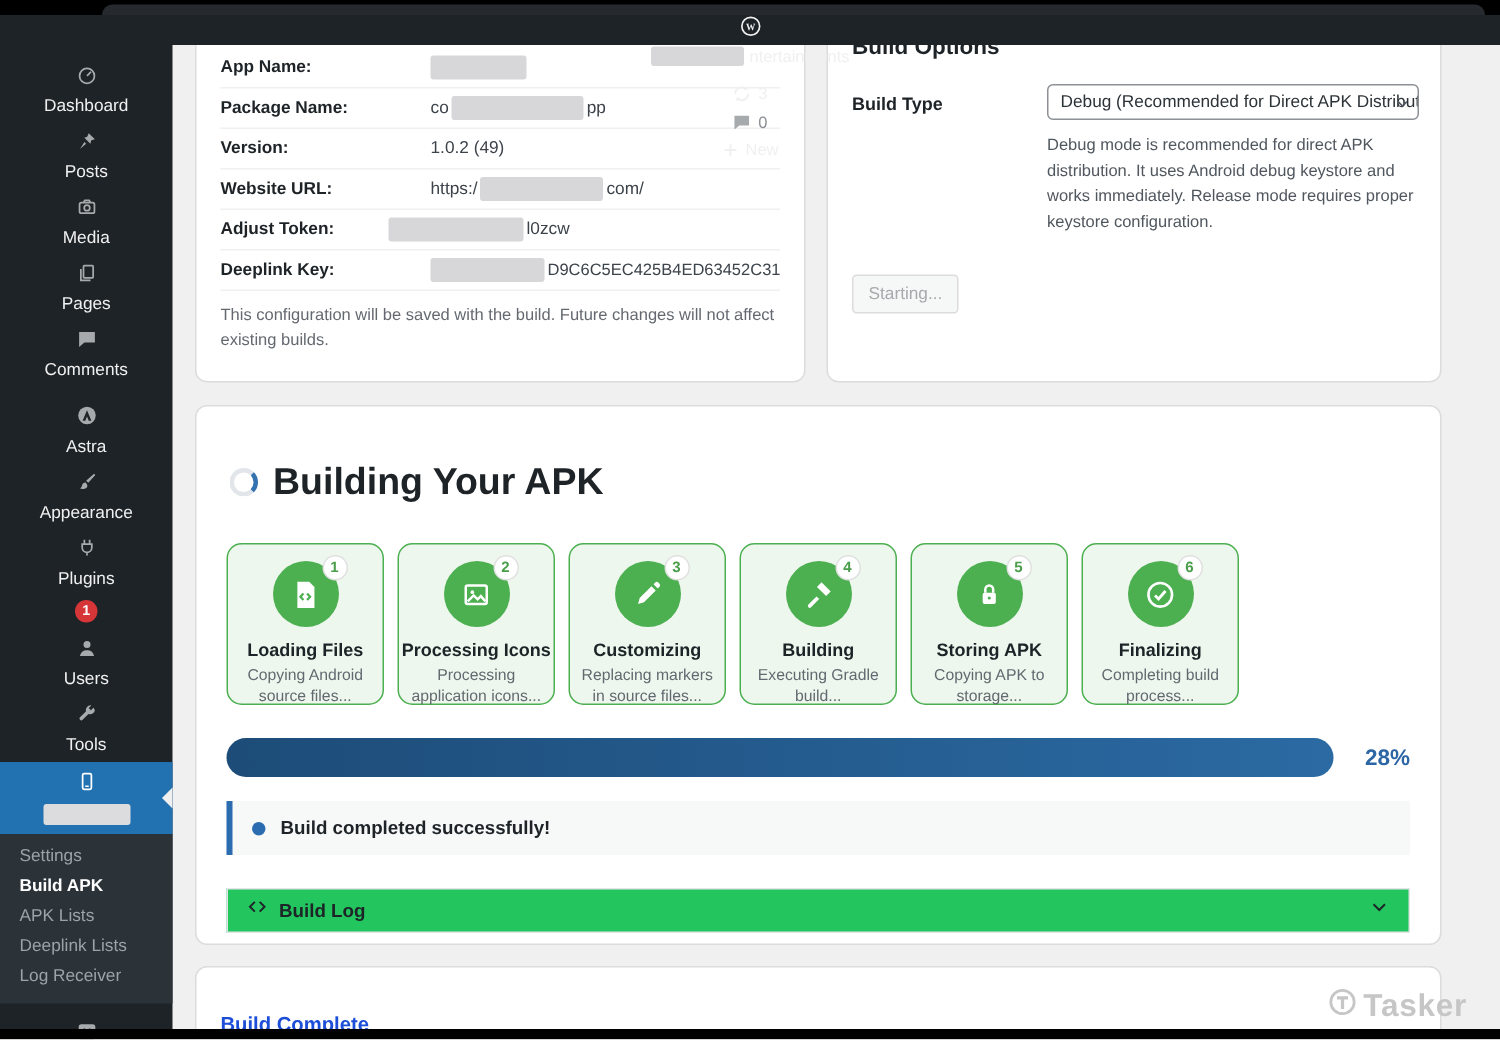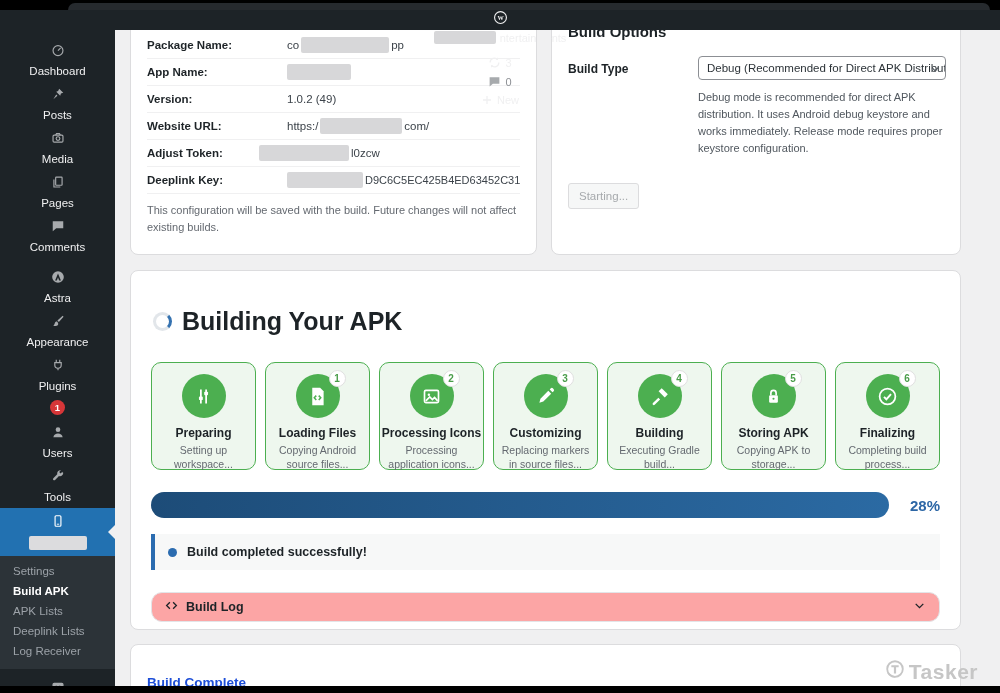--- a/index.html
+++ b/index.html
@@ -84,21 +84,21 @@
     display:flex; align-items:center; justify-content:center; }
   .step-title { font-size:12px; font-weight:bold; color:#1d2327; margin-top:8px; }
   .step-sub { font-size:10.5px; color:#646970; line-height:1.35; margin:3px 6px 0; }
   .progress-row { display:flex; align-items:center; gap:9px; margin-top:22px; }
   .progress-bar { flex:1; height:26px; border-radius:13px; background:linear-gradient(90deg,#1d4c78,#2b6aa3); }
   .progress-label { font-size:15px; font-weight:bold; color:#2c66a5; width:42px; text-align:right; }
   .status-box { margin-top:16px; height:36px; background:#f7f8f8; border-left:4px solid #2b6cb0;
     display:flex; align-items:center; gap:10px; padding-left:13px; }
   .status-dot { width:9px; height:9px; border-radius:50%; background:#2b6cb0; }
   .status-text { font-size:12.5px; font-weight:bold; color:#1d2327; }
-  .log-bar { margin-top:22px; height:30px; background:#fca5a5; border:1px solid #e3e5e8; border-radius:11px;
+  .log-bar { margin-top:22px; height:30px; background:#22c55e; border:1px solid #e3e5e8; border-radius:0;
     display:flex; align-items:center; padding:0 13px; gap:8px; cursor:pointer; }
   .log-label { font-size:12.5px; font-weight:bold; color:#1d2327; flex:1; }
 
   
   #complete-panel { left:130px; top:644px; width:831px; height:70px; padding:30px 16px 0; }
   .bc-title { font-size:13.5px; font-weight:bold; color:#1d4ed8; }
 
   
   .watermark { position:absolute; right:22px; bottom:8px; z-index:40; display:flex; align-items:center; gap:3px;
     color:#c6c6c6; font-weight:bold; font-size:21px; letter-spacing:0.5px; }
@@ -287,31 +287,31 @@
             <path d="M14 8l-5 4 5 4z" fill="#1d2327"></path>
           </svg>
         </span>
       <span>Collapse Menu</span>
     </div>
   </div>
 
   <div class="panel" id="config-panel">
     <div class="cfg-rows">
       <div class="cfg-row">
+        <span class="lbl">App Name:</span>
+        <span class="val">
+            <span class="redact r-app"></span>
+          </span>
+      </div>
+      <div class="cfg-row">
         <span class="lbl">Package Name:</span>
         <span class="val">
             <span>co</span>
             <span class="redact r-pkg"></span>
             <span>pp</span>
-          </span>
-      </div>
-      <div class="cfg-row">
-        <span class="lbl">App Name:</span>
-        <span class="val">
-            <span class="redact r-app"></span>
           </span>
       </div>
       <div class="cfg-row">
         <span class="lbl">Version:</span>
         <span class="val">
             <span>1.0.2 (49)</span>
           </span>
       </div>
       <div class="cfg-row">
         <span class="lbl">Website URL:</span>
@@ -360,31 +360,20 @@
 
   <div class="panel" id="progress-panel">
     <div class="bp-header">
       <span class="spinner"></span>
       <span class="bp-title">Building Your APK</span>
     </div>
 
     <div class="steps">
       <div class="step-card">
         <div class="step-circle">
-          <svg viewBox="0 0 24 24" fill="none" stroke="#fff" stroke-width="2">
-              <path d="M9 4v16M15 4v16"></path>
-              <rect x="6.8" y="12" width="4.4" height="4" rx="1" fill="#fff" stroke="none"></rect>
-              <rect x="12.8" y="6.5" width="4.4" height="4" rx="1" fill="#fff" stroke="none"></rect>
-            </svg>
-        </div>
-        <div class="step-title">Preparing</div>
-        <div class="step-sub">Setting up workspace...</div>
-      </div>
-      <div class="step-card">
-        <div class="step-circle">
           <svg viewBox="0 0 24 24" fill="#fff">
               <path d="M6 2h9l4 4v16H6z"></path>
               <path d="M10.6 11l-2.3 2.5 2.3 2.5M13.4 11l2.3 2.5-2.3 2.5" stroke="#4caf50" stroke-width="1.7" fill="none"></path>
             </svg>
           <span class="step-badge">1</span>
         </div>
         <div class="step-title">Loading Files</div>
         <div class="step-sub">Copying Android source files...</div>
       </div>
       <div class="step-card">

